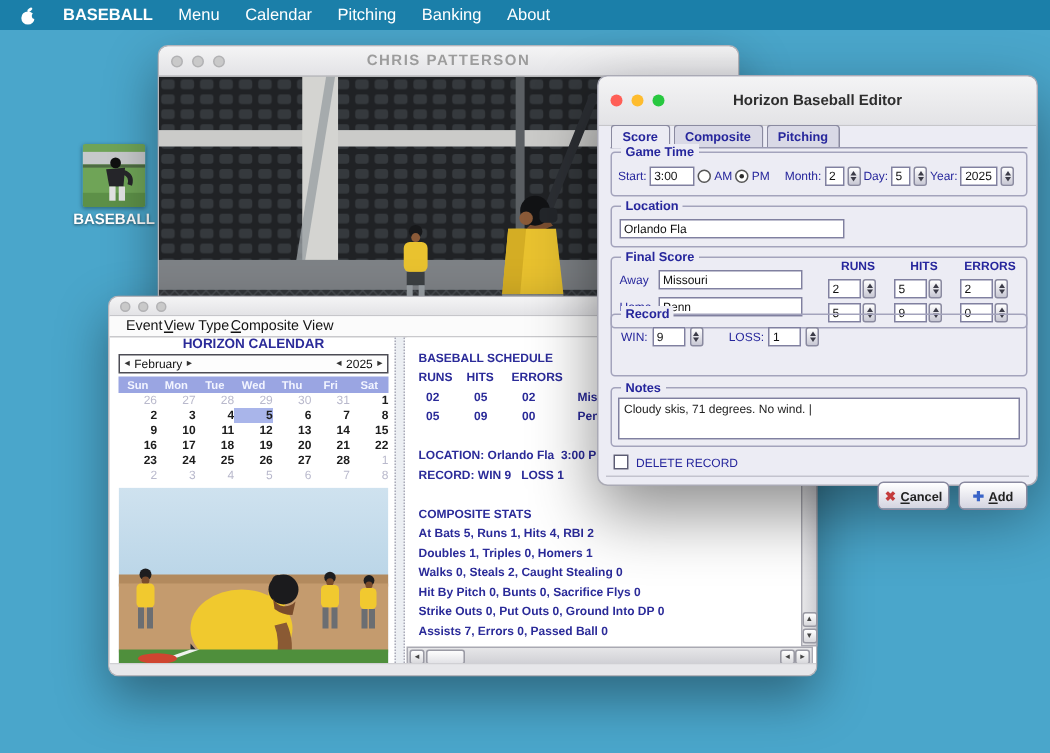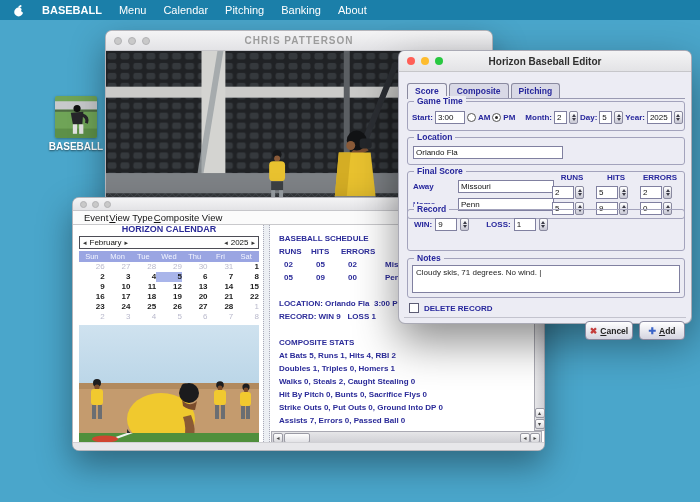--- a/index.html
+++ b/index.html
@@ -28,21 +28,21 @@
 #cal-win .lights{margin-left:7px;gap:5px}
 #cal-win .light{width:7px;height:7px}
 .cw-menubar{position:absolute;top:13px;left:0;right:0;height:14px;background:#fbfbfb;border-bottom:1px solid #c9c9cc;display:flex;align-items:center;gap:1px;padding-left:11px}
 .cw-menu-item{font-size:9.5px;color:#131313;white-space:nowrap}
 .cal-left{position:absolute;left:6px;top:27px;width:180px}
 .cal-title{font-size:9px;font-weight:bold;color:#2b2b99;text-align:center;height:9px;line-height:9px}
 .cal-nav{margin-top:2px;height:13px;border:1px solid #4c4c55;display:flex;align-items:center;justify-content:space-between;padding:0 3px;background:#fdfdfd}
 .cal-nav .navgrp{display:flex;align-items:center;gap:3px;font-size:8px;color:#111}
 .arrow-btn{font-size:7px;color:#333;line-height:8px}
 .day-headers{display:grid;grid-template-columns:repeat(7,1fr);background:#9aa5e2;height:11px;margin-top:2px}
-.day-h{font-size:7.5px;font-weight:normal;color:#f3f5ff;text-align:center;line-height:11px}
+.day-h{font-size:7.5px;font-weight:bold;color:#f3f5ff;text-align:center;line-height:11px}
 .cal-grid{display:grid;grid-template-columns:repeat(7,1fr);grid-auto-rows:10px;background:#fff}
 .day-c{font-size:8px;font-weight:bold;color:#1c1c1c;text-align:right;line-height:10px}
 .day-c.mut{color:#b9b9cc;font-weight:normal}
 .day-c.sel{background:#a9b5ea}
 .cal-photo{margin-top:3px;width:180px;height:121px;overflow:hidden}
 .cal-photo svg{display:block}
 .cal-divider{position:absolute;left:190px;top:27px;width:7px;height:219px;background:#eceff3;border-left:1px dotted #a9aab8;border-right:1px dotted #a9aab8}
 .cal-right{position:absolute;left:198px;top:27px;width:263px;height:206px;background:#fff;overflow:hidden;padding:7px 0 0 8px}
 .s-line{font-size:8px;font-weight:bold;color:#2b2b99;line-height:13px;white-space:pre}
 .s-gap{height:13px}
@@ -51,45 +51,45 @@
 .s-num.c0,.s-num.c1{padding-left:5px}.s-num.c2{padding-left:7px}
 .vscroll{position:absolute;left:461px;top:27px;width:11px;height:206px;background:linear-gradient(90deg,#e6e6e8,#cfcfd4);border:1px solid #a9a9b2;display:flex;flex-direction:column;justify-content:flex-end;align-items:center;padding-bottom:1px}
 .hscroll{position:absolute;left:198px;top:233px;right:2px;height:13px;background:linear-gradient(#e6e6e8,#cfcfd4);border:1px solid #a9a9b2;display:flex;align-items:center;padding:0 1px}
 .sb{width:10px;height:10px;background:linear-gradient(#fff,#d8d8dc);border:1px solid #9a9aa4;border-radius:2px;font-size:6px;line-height:9px;text-align:center;color:#444;flex:0 0 auto}
 .vscroll .sb{margin-top:1px}
 .hthumb{width:26px;height:10px;margin-left:1px;background:linear-gradient(#fdfdfd,#e2e2e6);border:1px solid #9a9aa4;border-radius:2px}
 .hspacer{flex:1}
 .cal-bottom{position:absolute;left:0;right:0;bottom:0;height:8px;background:#e7e7ea;border-radius:0 0 6px 6px;border-top:1px solid #d0d0d4}
 
 #editor{left:398px;top:50px;width:294px;height:274px;background:#ececf4;z-index:30;box-shadow:0 18px 44px rgba(0,0,0,.45)}
-#editor .titlebar{height:21px}
+#editor .titlebar{height:33px}
 #editor .tb-title{font-size:10px;color:#2e2e2e}
 .light.red{background:#ff5f57}.light.yellow{background:#febc2e}.light.green{background:#28c840}
 .tabs{position:absolute;left:8px;top:31px;width:278px;height:17px;border-bottom:1px solid #9a9ab2;display:flex;align-items:flex-end}
 .tab{border:1px solid #8a8aa0;border-bottom:none;border-radius:3px 3px 0 0;padding:2px 7px 2px;font-size:8.5px;font-weight:bold;color:#26269c;background:#d9d9e6;margin-right:2px;white-space:nowrap}
 .tab.active{background:#ececf4;position:relative;top:1px;padding-bottom:3px}
 .grp{position:absolute;border:1px solid #a3a3bc;border-radius:3px}
 .grp-cap{position:absolute;top:-6px;left:6px;background:#ececf4;padding:0 3px;color:#26269c;font-weight:bold;font-size:8.5px;line-height:11px;white-space:nowrap}
 #grp-gt{left:8px;top:50px;width:278px;height:30px}
 #grp-loc{left:8px;top:86px;width:278px;height:28px}
 #grp-fs{left:8px;top:120px;width:278px;height:48px}
 #grp-rec{left:8px;top:158px;width:278px;height:42px}
 #grp-notes{left:8px;top:207px;width:278px;height:40px}
-.lbl{font-size:8px;font-weight:bold;color:#26269c;white-space:nowrap}
+.lbl{font-size:8px;font-weight:normal;color:#26269c;white-space:nowrap}
 .tf{height:13px;background:#fff;border:1px solid #8080a0;font-size:8px;color:#111;line-height:11px;padding:0 2px;white-space:nowrap;overflow:hidden;flex:0 0 auto}
 .w30{width:30px}.w13{width:13px}.w25{width:25px}.w96{width:96px}.w150{width:150px}.w22{width:22px}
 .gt-row{display:flex;align-items:center;gap:2px;padding:9px 0 0 4px}
 .loc-row{padding:8px 0 0 5px}
 .radio{width:9px;height:9px;border:1px solid #555;border-radius:50%;background:#fff;position:relative;flex:0 0 auto}
 .radio.sel::after{content:"";position:absolute;inset:2px;background:#2a2a2a;border-radius:50%}
 .spin{width:9px;height:13px;border:1px solid #8a8aa0;border-radius:2px;background:linear-gradient(#fff,#c8c8d4);display:flex;flex-direction:column;align-items:center;justify-content:space-evenly;flex:0 0 auto}
 .spin .up{width:0;height:0;border-left:2.5px solid transparent;border-right:2.5px solid transparent;border-bottom:3.5px solid #3c3c48}
 .spin .dn{width:0;height:0;border-left:2.5px solid transparent;border-right:2.5px solid transparent;border-top:3.5px solid #3c3c48}
 .fs-left{position:absolute;left:5px;top:8px}
-.fs-row{display:flex;align-items:center;gap:19px;margin-bottom:5px}
+.fs-row{display:flex;align-items:center;gap:0;margin-bottom:5px}
 .fs-lab{width:26px}
 .fs-grid{position:absolute;right:4px;top:1px;display:flex;gap:4px}
 .fs-col{width:40px}
 .fs-h{font-size:8px;font-weight:bold;color:#26269c;text-align:center;height:10px;line-height:10px}
 .fs-cell{display:flex;align-items:center;gap:1px;margin-top:3px}
 .rec-row{display:flex;align-items:center;gap:3px;padding:8px 0 0 6px}
 .gap14{width:11px}
 .notes-area{position:absolute;left:4px;right:4px;top:6px;height:28px;background:#fff;border:1px solid #8080a0;font-size:8px;color:#222;padding:2px 3px;line-height:10px}
 .del-row{position:absolute;left:10px;top:252px;display:flex;align-items:center;gap:5px}
 .cb{width:10px;height:10px;border:1px solid #5c5c74;background:#fff;flex:0 0 auto}

